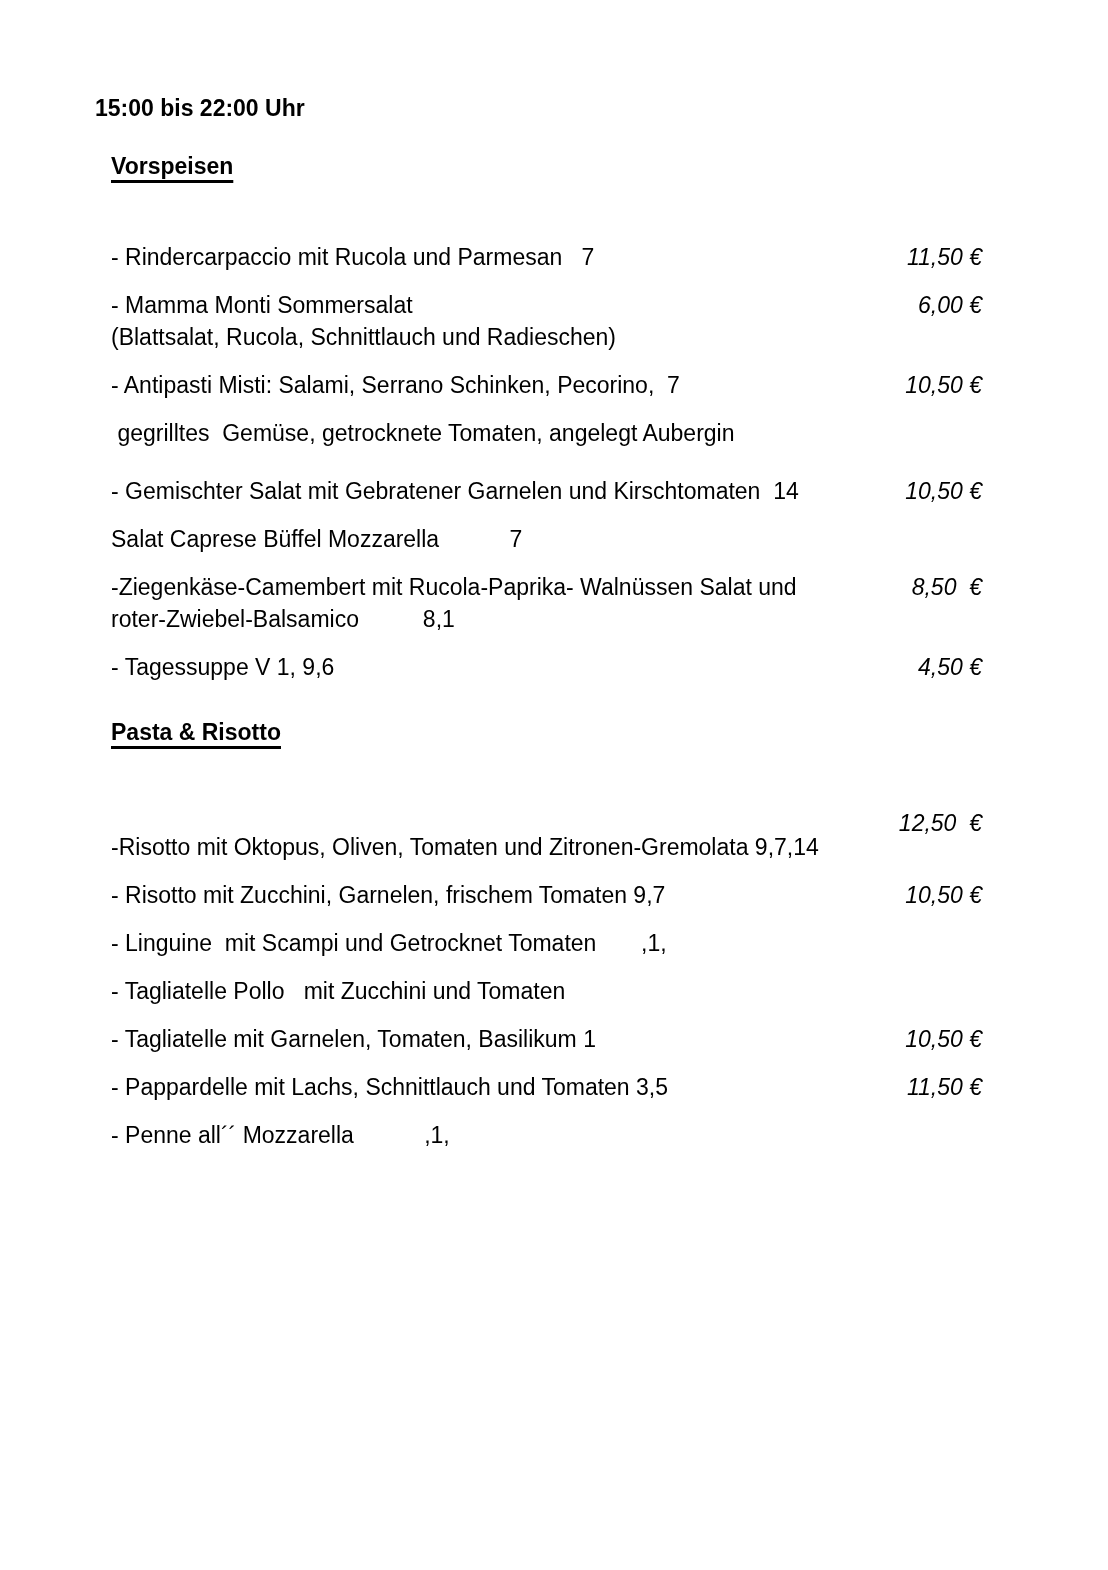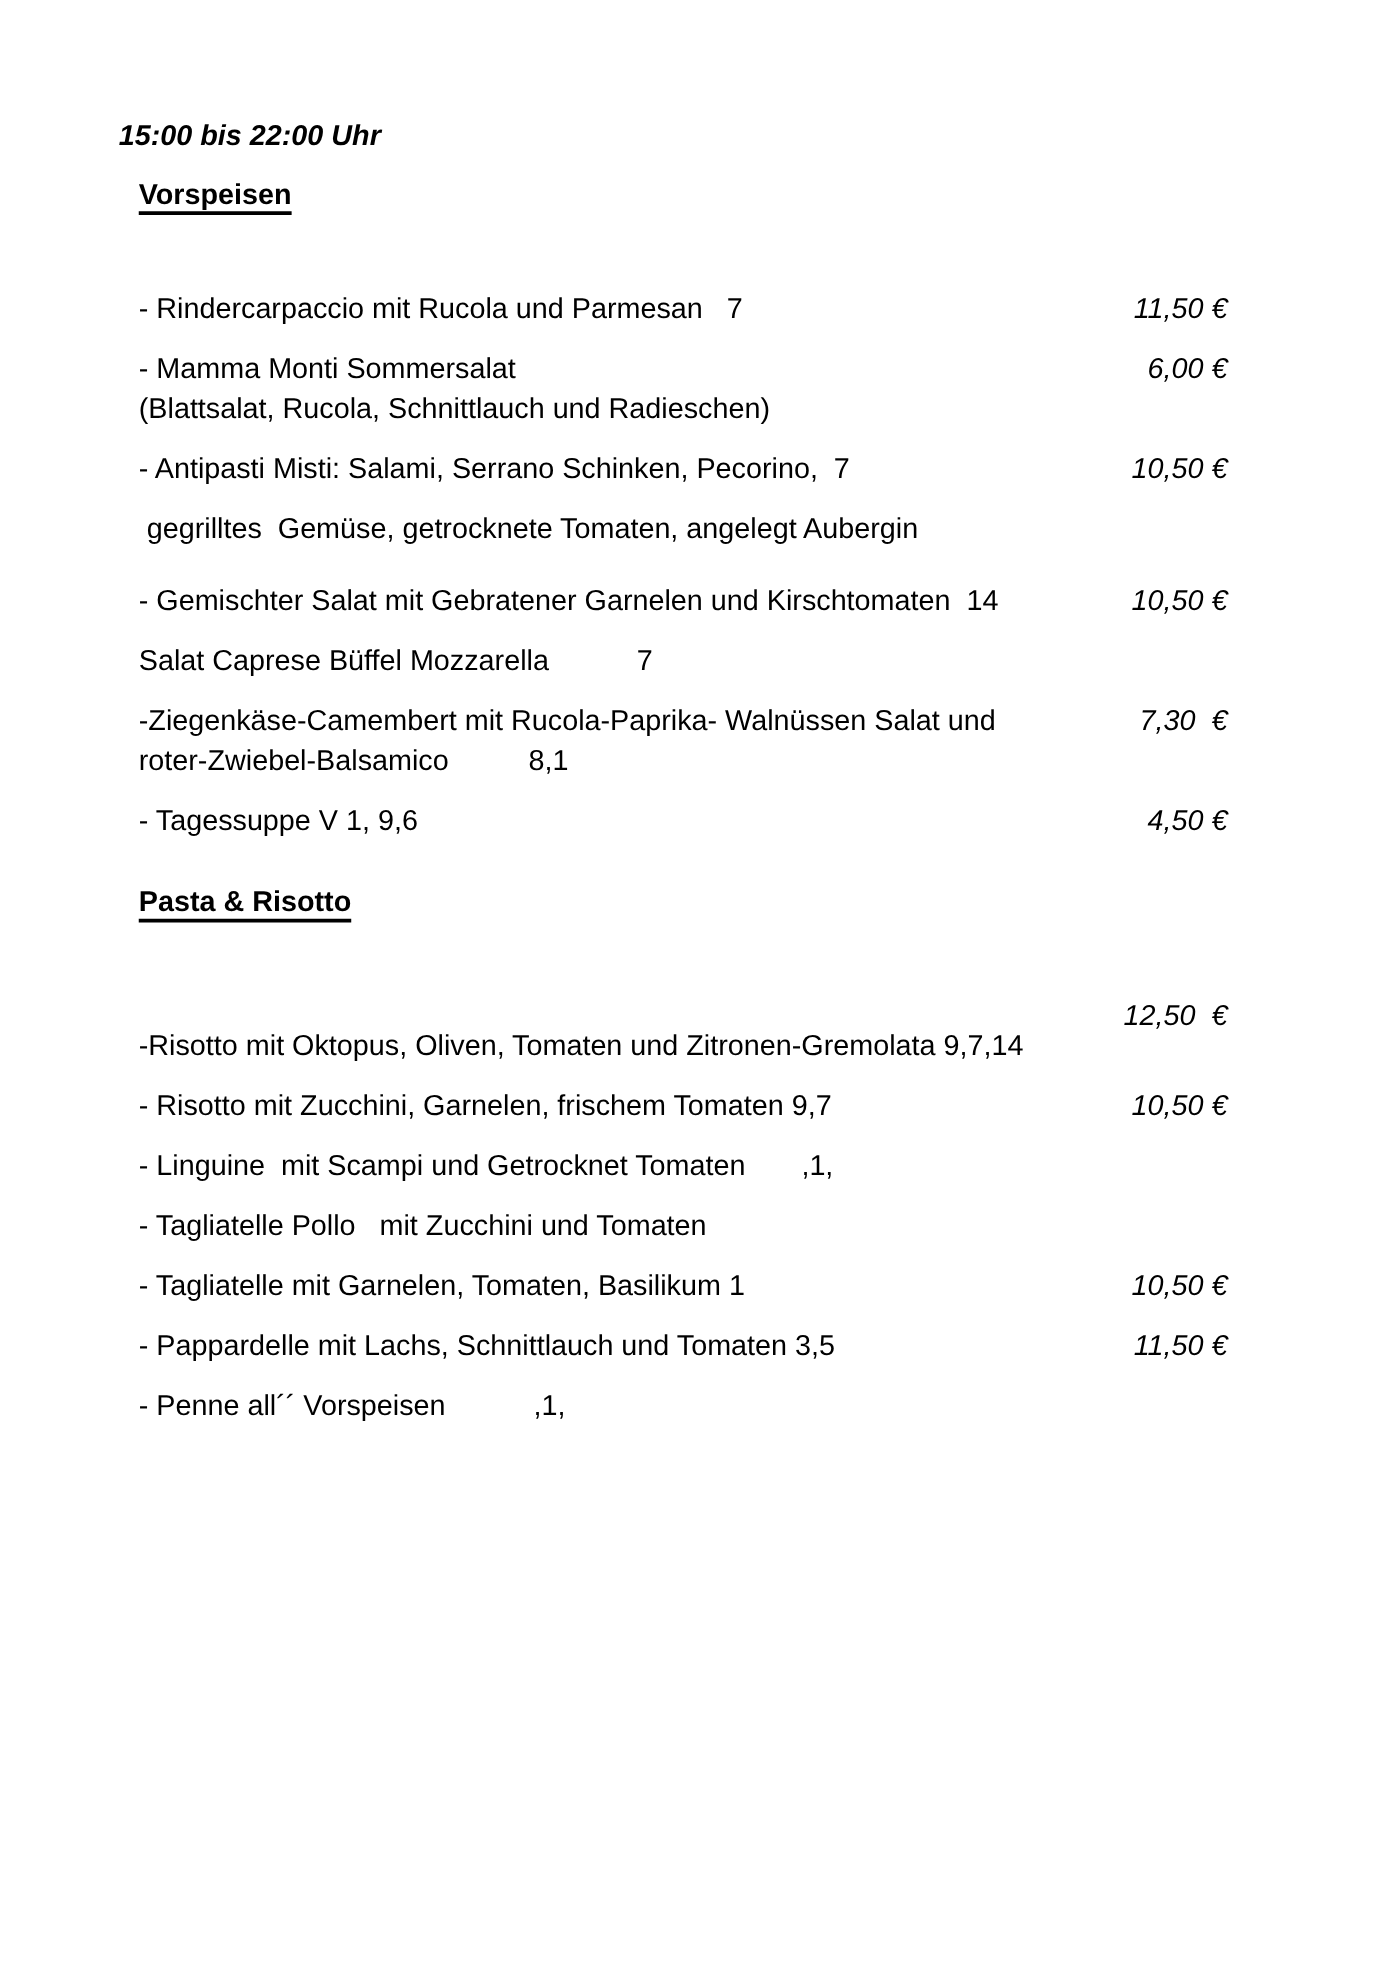--- a/index.html
+++ b/index.html
@@ -17,23 +17,22 @@
   .page {
     box-sizing: border-box;
     width: 1108px;
     height: 1570px;
     padding: 93px 110px 40px 95px;
   }
   .hours {
     font-size: 23px;
     font-weight: 700;
     line-height: 30px;
-    margin-bottom: 17px;
+    margin-bottom: 28px;
     white-space: pre-wrap;
-    font-style: italic;
   }
   .menu-section { margin: 16px; }
   .menu-section + .menu-section { margin-top: 34px; }
   .section-title {
     font-size: 23px;
     font-weight: 700;
     line-height: 30px;
     margin: 0 0 60px 0;
     text-decoration: underline;
     text-decoration-thickness: 2.5px;
@@ -92,21 +91,21 @@
           <div class="item-text">- Gemischter Salat mit Gebratener Garnelen und Kirschtomaten  14</div>
           <div class="item-price">10,50 €</div>
         </div>
         <div class="menu-row">
           <div class="item-text">Salat Caprese Büffel Mozzarella           7</div>
           <div class="item-price"></div>
         </div>
         <div class="menu-row">
           <div class="item-text">-Ziegenkäse-Camembert mit Rucola-Paprika- Walnüssen Salat und
 roter-Zwiebel-Balsamico          8,1</div>
-          <div class="item-price">7,30  €</div>
+          <div class="item-price">8,50  €</div>
         </div>
         <div class="menu-row">
           <div class="item-text">- Tagessuppe V 1, 9,6</div>
           <div class="item-price">4,50 €</div>
         </div>
       </section>
       <section class="menu-section">
         <h2 class="section-title">Pasta &amp; Risotto</h2>
         <div class="menu-row spacer-before">
           <div class="item-text raised-price-text">-Risotto mit Oktopus, Oliven, Tomaten und Zitronen-Gremolata 9,7,14</div>
@@ -126,18 +125,18 @@
         </div>
         <div class="menu-row">
           <div class="item-text">- Tagliatelle mit Garnelen, Tomaten, Basilikum 1</div>
           <div class="item-price">10,50 €</div>
         </div>
         <div class="menu-row">
           <div class="item-text">- Pappardelle mit Lachs, Schnittlauch und Tomaten 3,5</div>
           <div class="item-price">11,50 €</div>
         </div>
         <div class="menu-row">
-          <div class="item-text">- Penne all´´ Vorspeisen           ,1,</div>
+          <div class="item-text">- Penne all´´ Mozzarella           ,1,</div>
           <div class="item-price"></div>
         </div>
       </section>
     </div>
 </div>
 
 </body></html>

